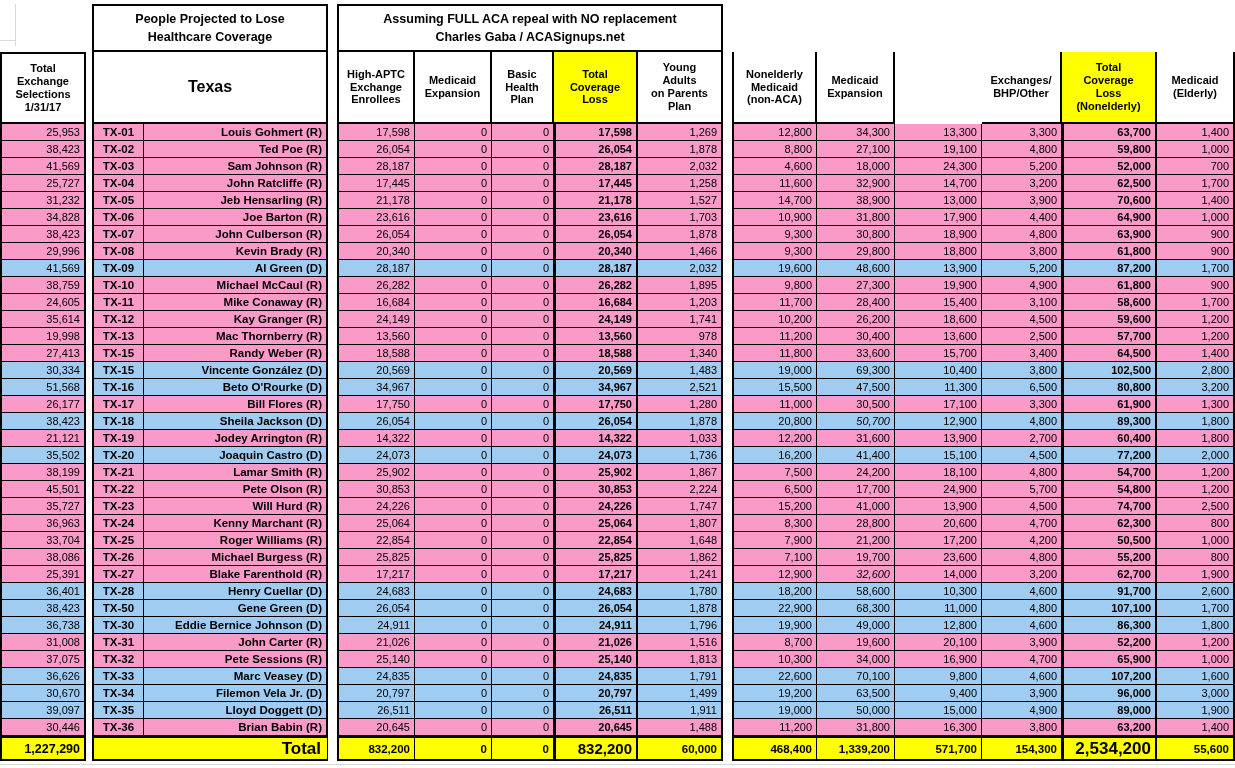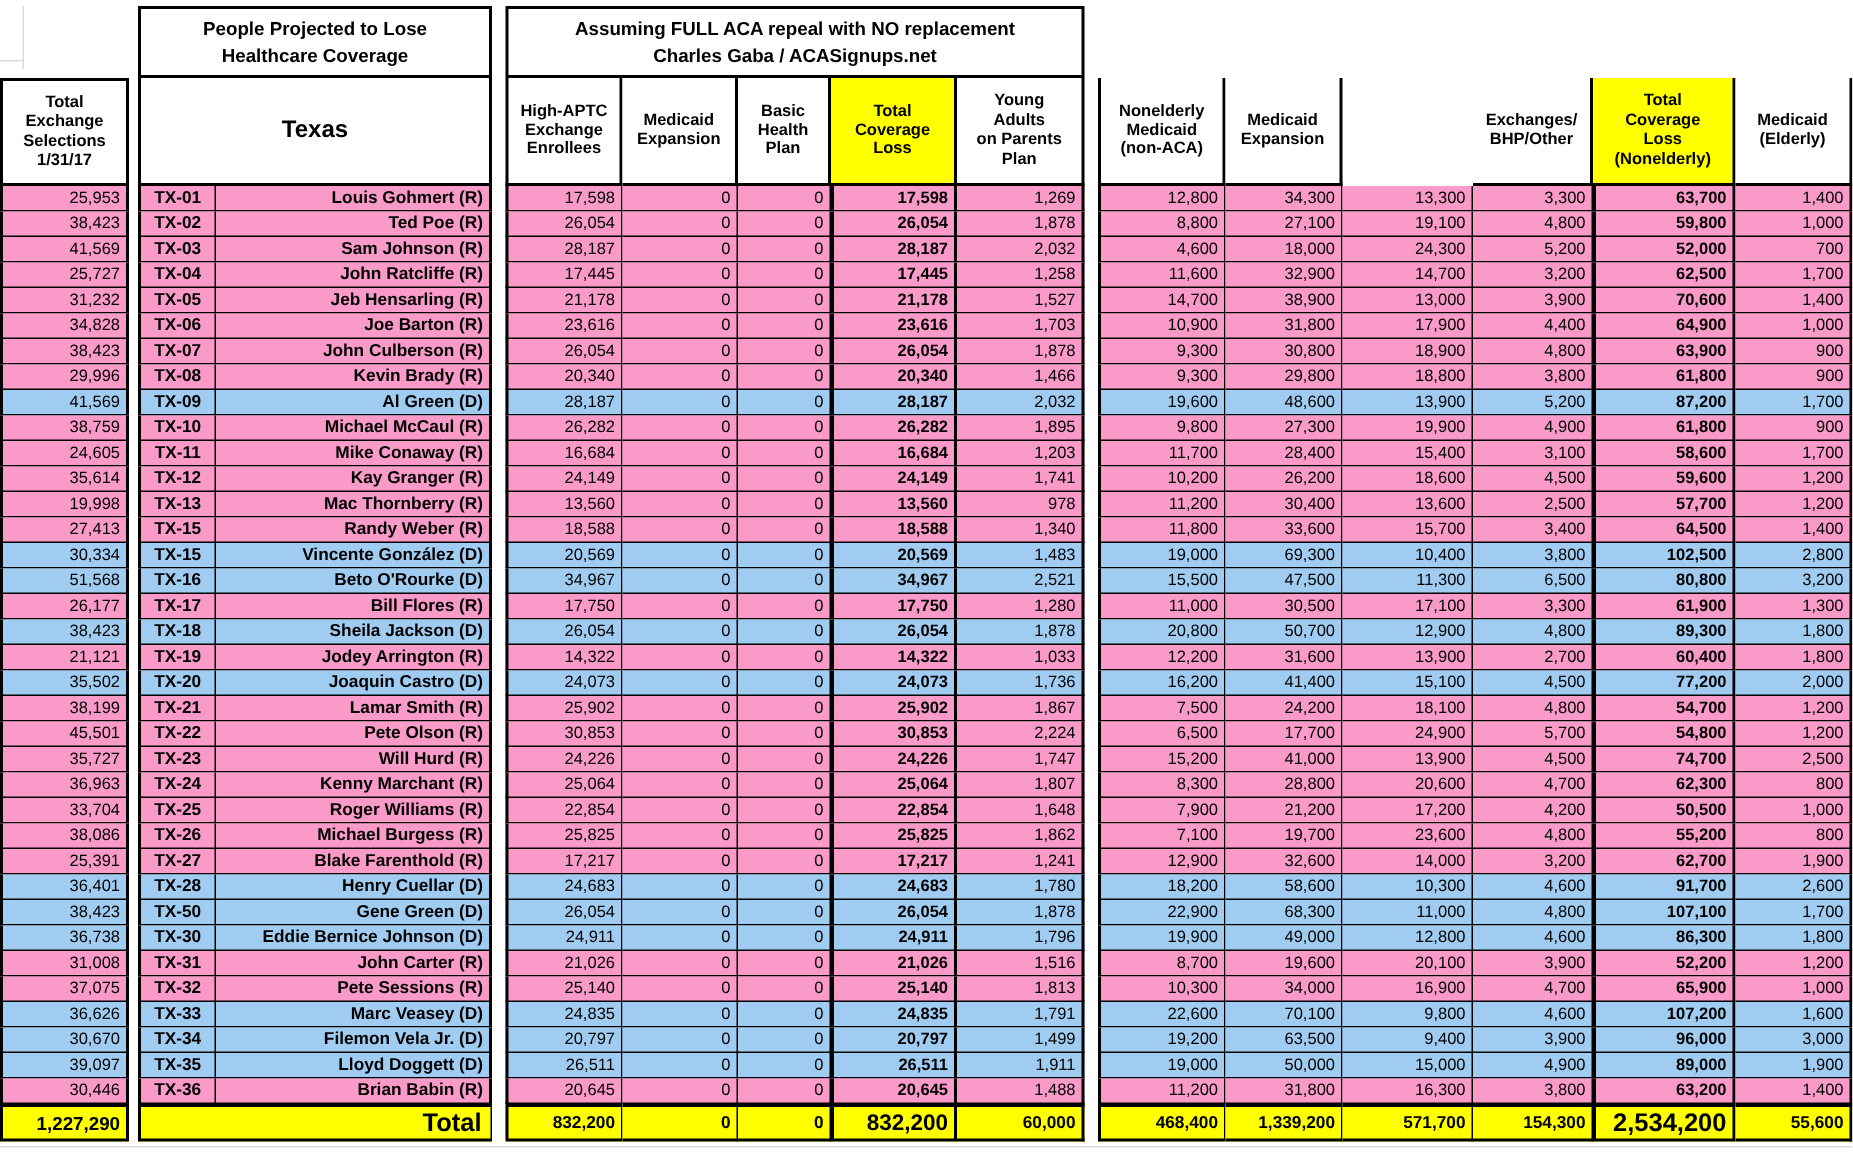--- a/index.html
+++ b/index.html
@@ -370,21 +370,21 @@
       <div class="cell num r secl" style="grid-area: 19 / 17;">1,300</div>
       <div class="cell num d2 secf secl" style="grid-area: 20 / 1;">38,423</div>
       <div class="cell dist d2 secf" style="grid-area: 20 / 3;">TX-18</div>
       <div class="cell name d2 secl" style="grid-area: 20 / 4;">Sheila Jackson (D)</div>
       <div class="cell num d2 secf" style="grid-area: 20 / 6;">26,054</div>
       <div class="cell num d2" style="grid-area: 20 / 7;">0</div>
       <div class="cell num d2" style="grid-area: 20 / 8;">0</div>
       <div class="cell num bold d2 thick" style="grid-area: 20 / 9;">26,054</div>
       <div class="cell num d2 secl" style="grid-area: 20 / 10;">1,878</div>
       <div class="cell num d2 secf" style="grid-area: 20 / 12;">20,800</div>
-      <div class="cell num d2" style="grid-area: 20 / 13;">50,700</div>
+      <div class="cell num d2" style="grid-area: 20 / 13; font-style: italic;">50,700</div>
       <div class="cell num d2" style="grid-area: 20 / 14;">12,900</div>
       <div class="cell num d2" style="grid-area: 20 / 15;">4,800</div>
       <div class="cell num bold d2 thick" style="grid-area: 20 / 16;">89,300</div>
       <div class="cell num d2 secl" style="grid-area: 20 / 17;">1,800</div>
       <div class="cell num r secf secl" style="grid-area: 21 / 1;">21,121</div>
       <div class="cell dist r secf" style="grid-area: 21 / 3;">TX-19</div>
       <div class="cell name r secl" style="grid-area: 21 / 4;">Jodey Arrington (R)</div>
       <div class="cell num r secf" style="grid-area: 21 / 6;">14,322</div>
       <div class="cell num r" style="grid-area: 21 / 7;">0</div>
       <div class="cell num r" style="grid-area: 21 / 8;">0</div>
@@ -496,21 +496,21 @@
       <div class="cell num r secl" style="grid-area: 28 / 17;">800</div>
       <div class="cell num r secf secl" style="grid-area: 29 / 1;">25,391</div>
       <div class="cell dist r secf" style="grid-area: 29 / 3;">TX-27</div>
       <div class="cell name r secl" style="grid-area: 29 / 4;">Blake Farenthold (R)</div>
       <div class="cell num r secf" style="grid-area: 29 / 6;">17,217</div>
       <div class="cell num r" style="grid-area: 29 / 7;">0</div>
       <div class="cell num r" style="grid-area: 29 / 8;">0</div>
       <div class="cell num bold r thick" style="grid-area: 29 / 9;">17,217</div>
       <div class="cell num r secl" style="grid-area: 29 / 10;">1,241</div>
       <div class="cell num r secf" style="grid-area: 29 / 12;">12,900</div>
-      <div class="cell num r" style="grid-area: 29 / 13;">32,600</div>
+      <div class="cell num r" style="grid-area: 29 / 13; font-style: italic;">32,600</div>
       <div class="cell num r" style="grid-area: 29 / 14;">14,000</div>
       <div class="cell num r" style="grid-area: 29 / 15;">3,200</div>
       <div class="cell num bold r thick" style="grid-area: 29 / 16;">62,700</div>
       <div class="cell num r secl" style="grid-area: 29 / 17;">1,900</div>
       <div class="cell num d2 secf secl" style="grid-area: 30 / 1;">36,401</div>
       <div class="cell dist d2 secf" style="grid-area: 30 / 3;">TX-28</div>
       <div class="cell name d2 secl" style="grid-area: 30 / 4;">Henry Cuellar (D)</div>
       <div class="cell num d2 secf" style="grid-area: 30 / 6;">24,683</div>
       <div class="cell num d2" style="grid-area: 30 / 7;">0</div>
       <div class="cell num d2" style="grid-area: 30 / 8;">0</div>

